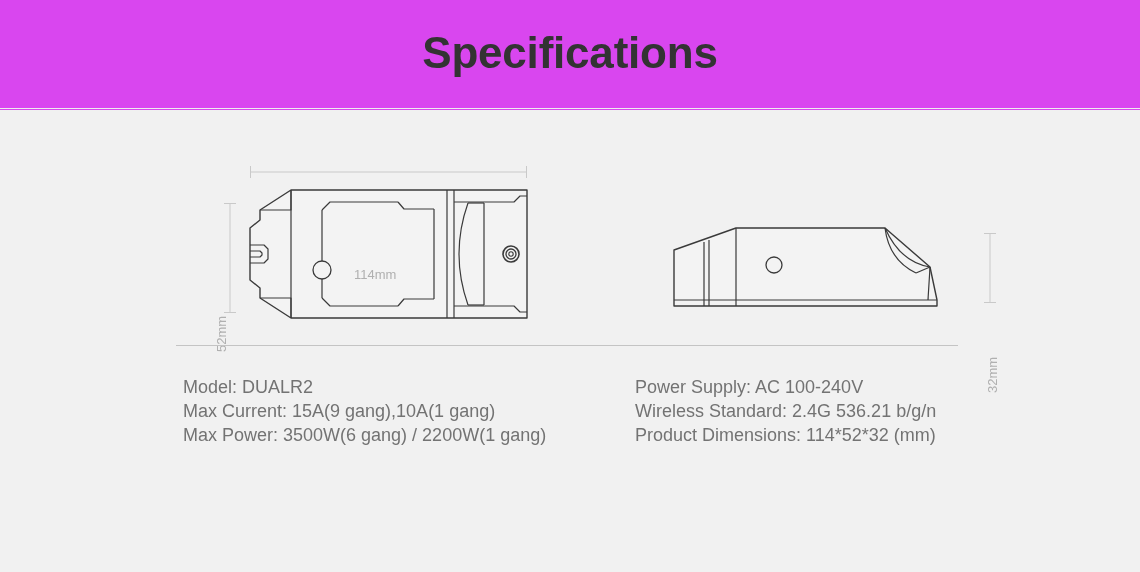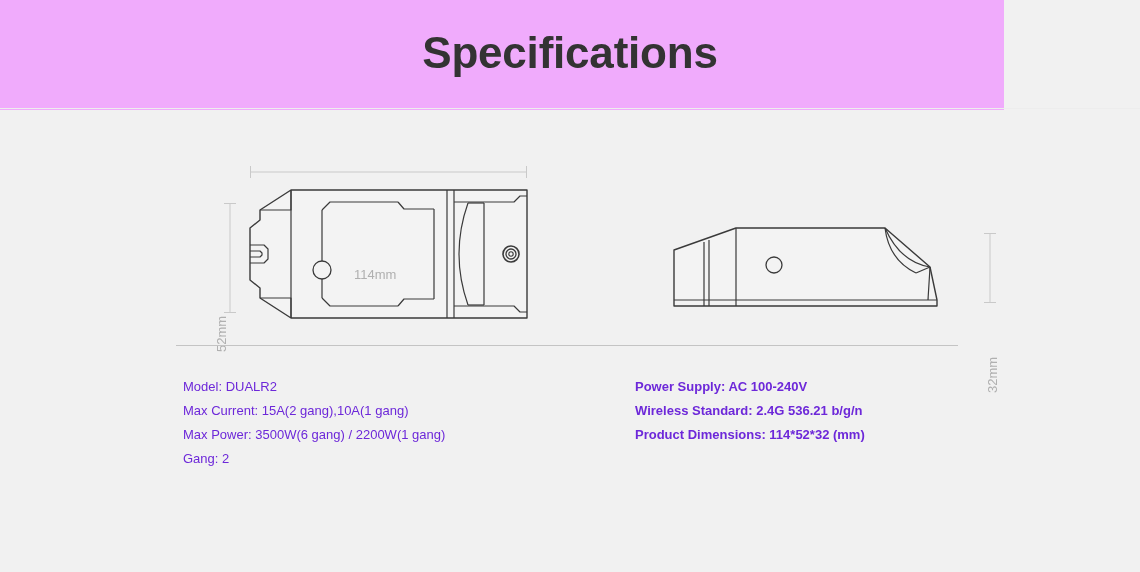--- a/index.html
+++ b/index.html
@@ -17,23 +17,23 @@
     position: relative;
     width: 1140px;
     height: 572px;
     background: #f1f1f1;
   }
 
   
   .header {
     position: absolute;
     left: 0; top: 0;
-    width: 1004px;
+    width: 1140px;
     height: 110px;
-    background: #f0abfc;
+    background: #d946ef;
     box-sizing: border-box;
   }
   .header-rule {
     position: absolute;
     left: 0; top: 108px;
     width: 1140px;
     height: 1px;
     background: #ededed;
   }
   .page-title {
@@ -84,27 +84,27 @@
     left: 176px; top: 345px;
     width: 782px;
     height: 1px;
     background: #c4c4c4;
   }
 
   
   .spec-col {
     position: absolute;
     top: 375px;
-    font-size: 13px;
+    font-size: 18px;
     line-height: 24px;
-    color: #6d28d9;
+    color: #737373;
     white-space: nowrap;
   }
   #spec-col-left  { left: 183px; }
-  #spec-col-right { left: 635px; font-weight: bold; }
+  #spec-col-right { left: 635px; }
   .spec-line { display: block; }
 </style>
 </head>
 <body>
 
 <div id="page">
 
   <div class="header">
     <div class="page-title">Specifications</div>
   </div>
@@ -220,23 +220,22 @@
 
     <div class="dim-label" id="label-114">114mm</div>
     <div class="dim-label" id="label-52">52mm</div>
     <div class="dim-label" id="label-32">32mm</div>
   </div>
 
   <div class="spec-divider"></div>
 
   <div class="spec-col" id="spec-col-left">
     <span class="spec-line">Model: DUALR2</span>
-    <span class="spec-line">Max Current: 15A(2 gang),10A(1 gang)</span>
+    <span class="spec-line">Max Current: 15A(9 gang),10A(1 gang)</span>
     <span class="spec-line">Max Power: 3500W(6 gang) / 2200W(1 gang)</span>
-    <span class="spec-line">Gang: 2</span>
   </div>
 
   <div class="spec-col" id="spec-col-right">
     <span class="spec-line">Power Supply: AC 100-240V</span>
     <span class="spec-line">Wireless Standard: 2.4G 536.21 b/g/n</span>
     <span class="spec-line">Product Dimensions: 114*52*32 (mm)</span>
   </div>
 
 </div>
 

